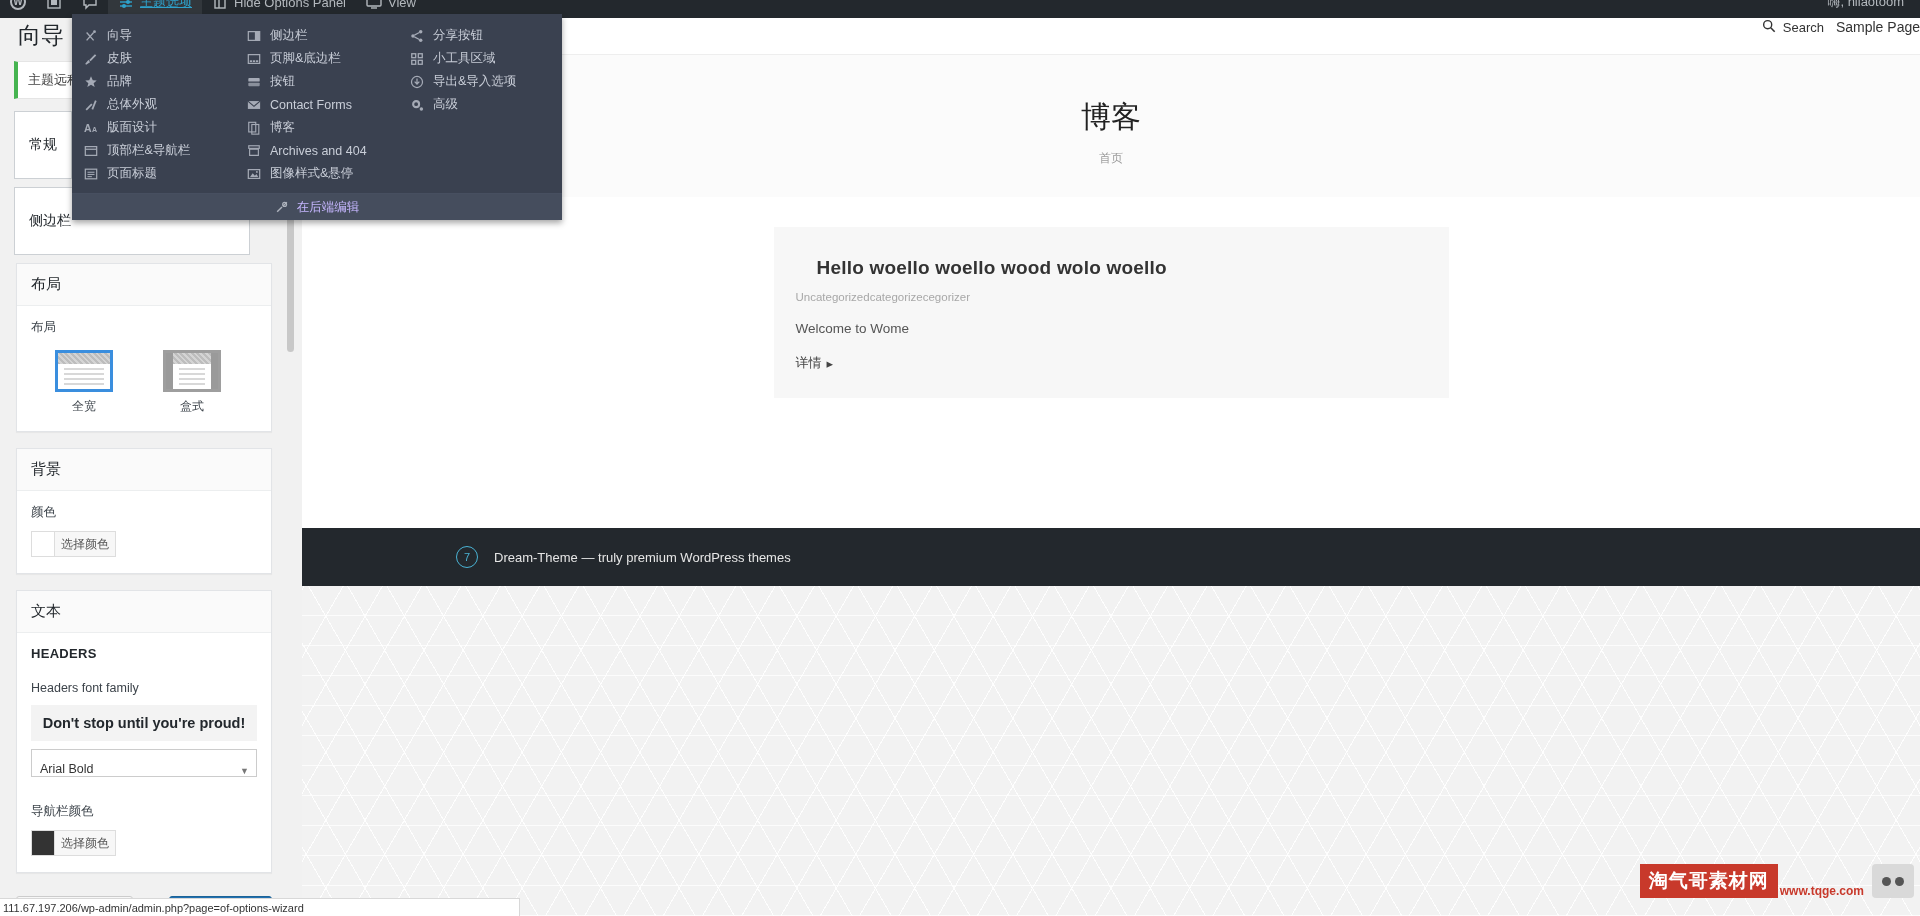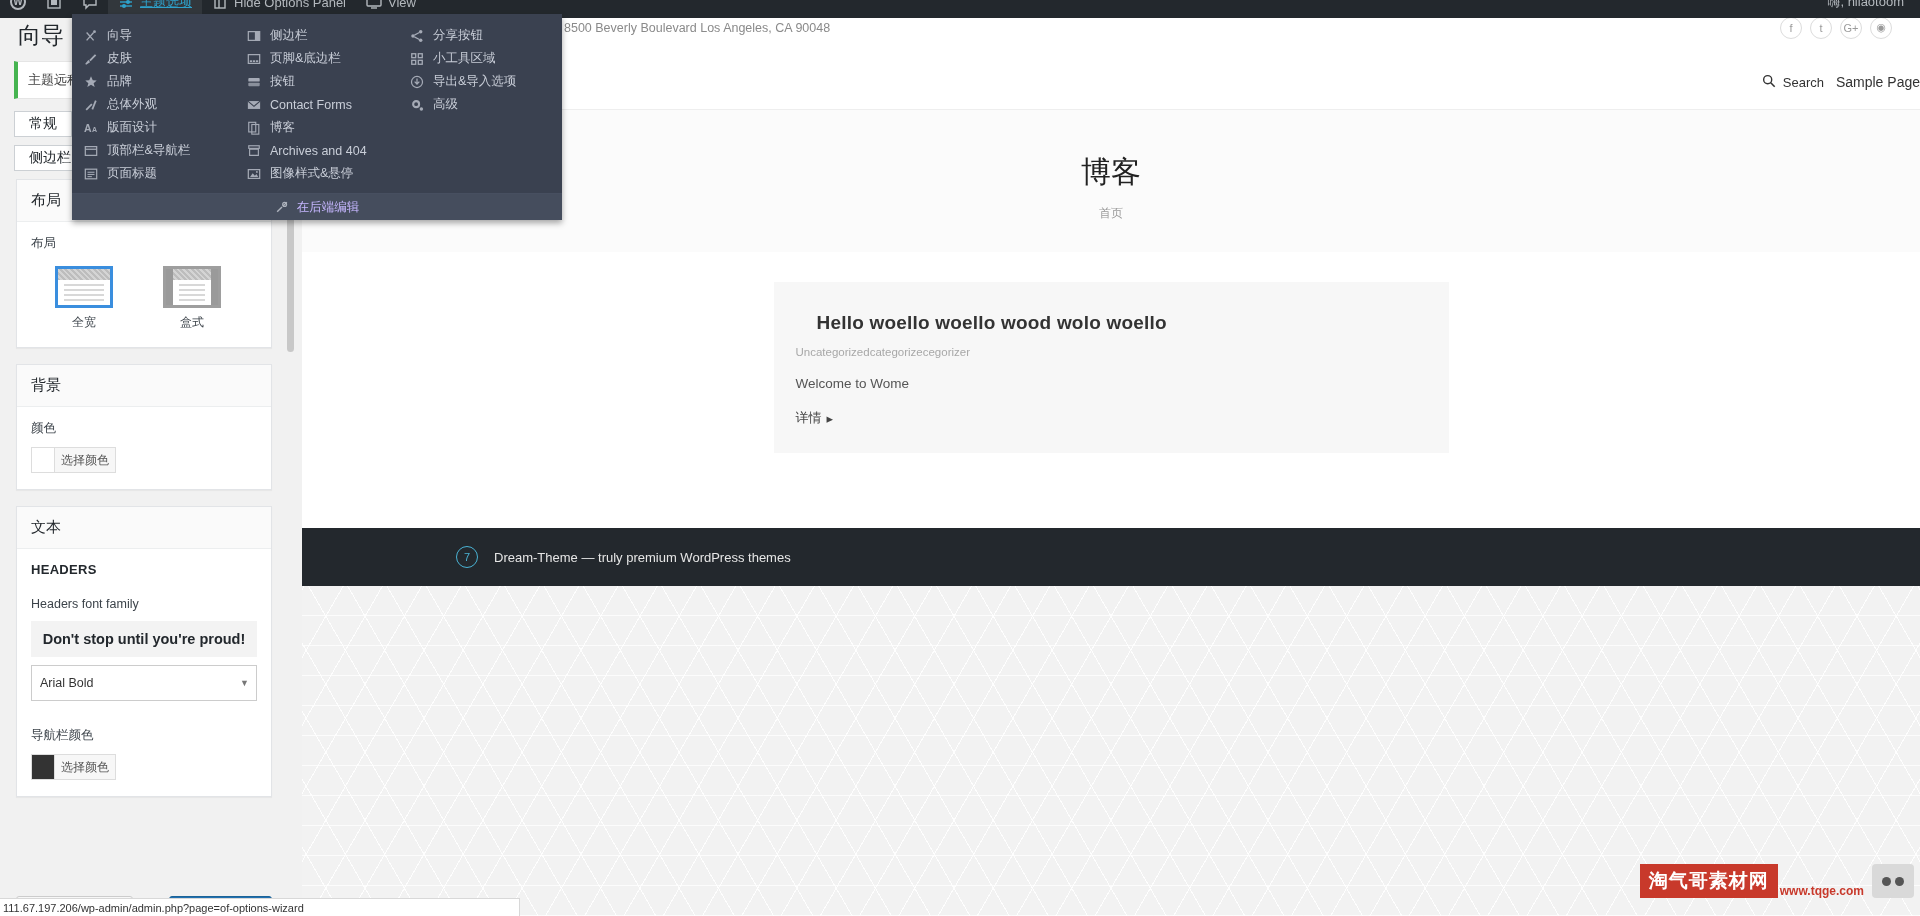--- a/index.html
+++ b/index.html
@@ -56,21 +56,21 @@
   }
   .opt-title { font-size:23px; color:#23282d; font-weight:400; padding:20px 0 10px 18px; }
   .opt-notice {
     margin:0 18px 12px 14px; background:#fff; border:1px solid #e5e5e5;
     border-left:4px solid #46b450; padding:9px 10px; font-size:13px; color:#444;
     white-space:nowrap; overflow:hidden;
   }
   .opt-tabs { padding-left:14px; }
   .opt-tab {
     display:inline-block; background:#fff; border:1px solid #ccd0d4;
-    padding:3px 14px; font-size:14px; color:#23282d; margin-bottom:8px; cursor:pointer;
+    padding:24px 14px; font-size:14px; color:#23282d; margin-bottom:8px; cursor:pointer;
   }
   .opt-tab.row2 { display:block; width:236px; }
   .panel {
     margin:0 30px 16px 16px; background:#fff; border:1px solid #e2e4e7;
     box-shadow:0 1px 1px rgba(0,0,0,.04);
   }
   .panel-head {
     padding:11px 14px; font-size:15px; color:#23282d;
     border-bottom:1px solid #eceeef; background:#fafafa;
   }
@@ -91,22 +91,22 @@
   .colorfield { display:flex; align-items:stretch; width:85px; border:1px solid #ddd; }
   .color-swatch { width:28px; height:24px; background:#fff; border-right:1px solid #ddd; }
   .color-swatch.dark { background:#333; }
   .color-btn { flex:1; background:#f7f7f7; font-size:12px; color:#555; display:flex; align-items:center; justify-content:center; padding:0 6px; cursor:pointer; white-space:nowrap;}
   .sub-head { font-size:13px; font-weight:bold; color:#23282d; letter-spacing:.3px; margin-bottom:20px; }
   .font-preview {
     background:#f3f3f3; padding:10px 6px; text-align:center;
     font-weight:bold; font-size:14.5px; color:#23282d; margin-bottom:8px;
   }
   .select-box {
-    border:1px solid #ccc; background:#fff; height:36px;
-    display:flex; align-items:center; padding:0 8px; font-size:12.5px; color:#333;
+    border:1px solid #ccc; background:#fff; height:28px;
+    display:flex; align-items:flex-end; padding:0 8px; font-size:12.5px; color:#333;
     position:relative; cursor:pointer;
   }
   .select-box .caret { position:absolute; right:7px; font-size:9px; color:#777; }
   .opt-footer {
     position:absolute; left:16px; bottom:-8px; width:256px;
     display:flex; justify-content:space-between; align-items:center;
     background:#f1f1f1;
   }
   .btn-sec { background:#f7f7f7; border:1px solid #ccc; color:#555; padding:6px 11px; font-size:12.5px; border-radius:3px; cursor:pointer; }
   .btn-pri { background:#2271b1; border:1px solid #1d6397; color:#fff; padding:6px 13px; font-size:12.5px; border-radius:3px; cursor:pointer; }
@@ -323,29 +323,20 @@
 
   <div class="opt-footer">
     <div class="btn-sec">Restore Defaults</div>
     <div class="btn-pri">Save Options</div>
   </div>
 
   <div class="scrollbar"></div>
 </div>
 
 <div class="site">
-  <div class="site-topbar">
-    <div class="topbar-addr">8500 Beverly Boulevard Los Angeles, CA 90048</div>
-    <div class="soc">
-      <a href="#">f</a>
-      <a href="#">t</a>
-      <a href="#">G+</a>
-      <a href="#">◉</a>
-    </div>
-  </div>
 
   <div class="site-nav">
     <a class="nav-link" href="#">Sample Page</a>
     <div class="nav-search">
       <span>
         <svg width="14" height="14" viewBox="0 0 16 16">
             <circle cx="6.5" cy="6.5" r="4.6" fill="none" stroke="#333" stroke-width="1.6"></circle>
             <line x1="10" y1="10" x2="14.5" y2="14.5" stroke="#333" stroke-width="1.8"></line>
           </svg>
       </span>

